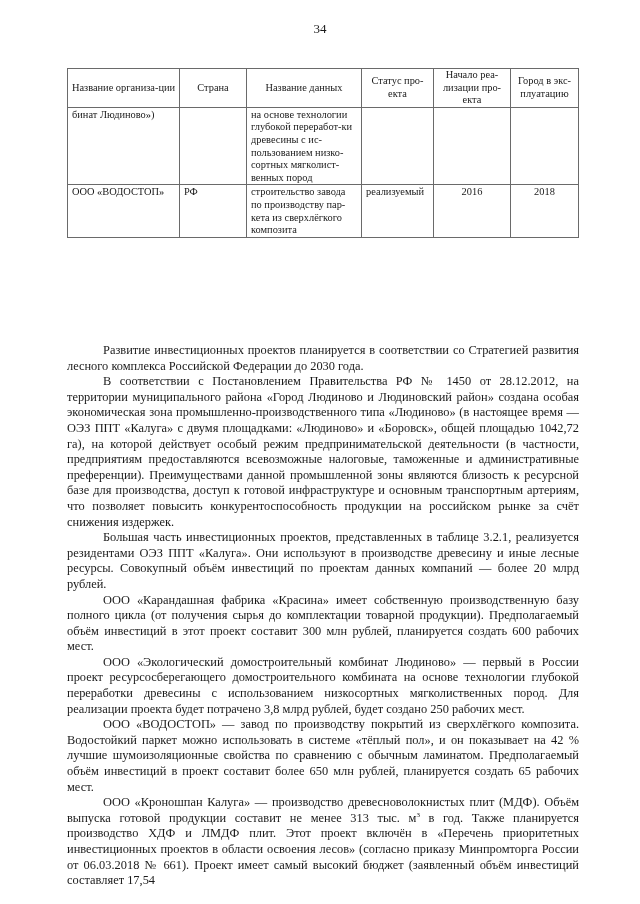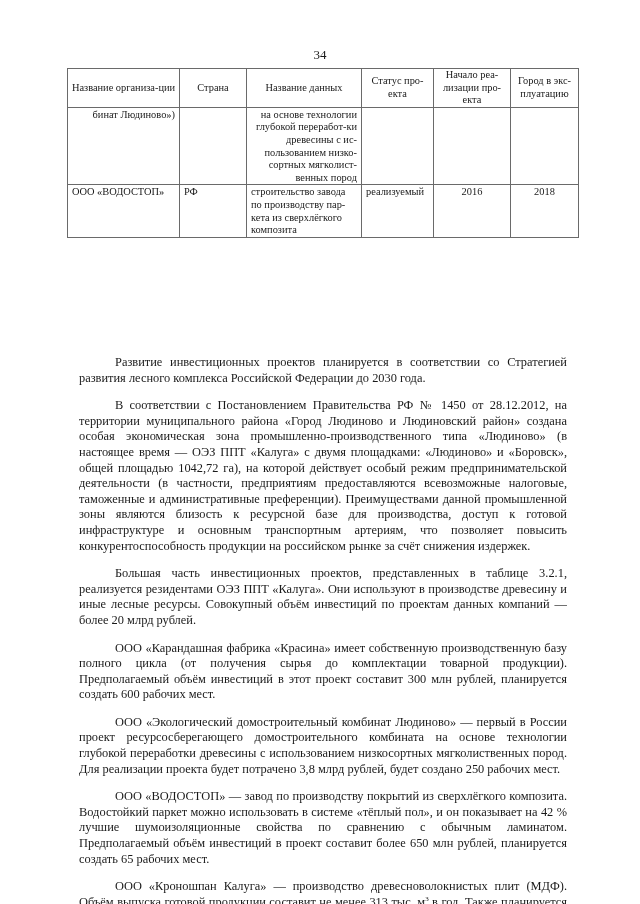--- a/index.html
+++ b/index.html
@@ -2,21 +2,21 @@
 <html><head>
 <meta charset="utf-8">
 <style>
   html, body { margin: 0; padding: 0; background: #ffffff; }
   body {
     width: 640px; height: 904px; position: relative; overflow: hidden;
     font-family: "Liberation Serif", "DejaVu Serif", serif;
     color: #1a1a1a;
   }
   .page-number {
-    position: absolute; top: 47px; left: 0; width: 640px;
+    position: absolute; top: 21px; left: 0; width: 640px;
     text-align: center; font-size: 13px;
   }
   table.proj {
     position: absolute; left: 67px; top: 68px; width: 511px;
     border-collapse: collapse; table-layout: fixed;
     font-size: 10.4px; line-height: 12.6px;
   }
   table.proj col.c1 { width: 112px; }
   table.proj col.c2 { width: 67px; }
   table.proj col.c3 { width: 115px; }
@@ -24,29 +24,29 @@
   table.proj col.c5 { width: 77px; }
   table.proj col.c6 { width: 68px; }
   table.proj th, table.proj td {
     border: 1.2px solid #6a6a6a; vertical-align: top;
     padding: 1px 4px 0 4px; font-weight: normal;
   }
   table.proj th {
     text-align: center; vertical-align: middle; height: 36px; padding: 0 3px;
   }
   table.proj td.center { text-align: center; }
-  table.proj tr.r0 td { height: 72px; text-align: right; }
+  table.proj tr.r0 td { height: 72px; }
   table.proj tr.r1 td { height: 48px; }
   table.proj tr.r2 td { height: 51px; }
   table.proj tr.r3 td { height: 52px; }
   .body-text {
     position: absolute; left: 67px; top: 343px; width: 512px;
     font-size: 12.4px; line-height: 15.6px; text-align: justify;
   }
-  .body-text p { margin: 12px; text-indent: 36px; }
+  .body-text p { margin: 0; text-indent: 36px; }
   sup { font-size: 7px; line-height: 0; }
 </style>
 </head>
 <body>
 
 <div class="page-number">34</div>
 
 <table class="proj">
   <colgroup>
     <col class="c1">

